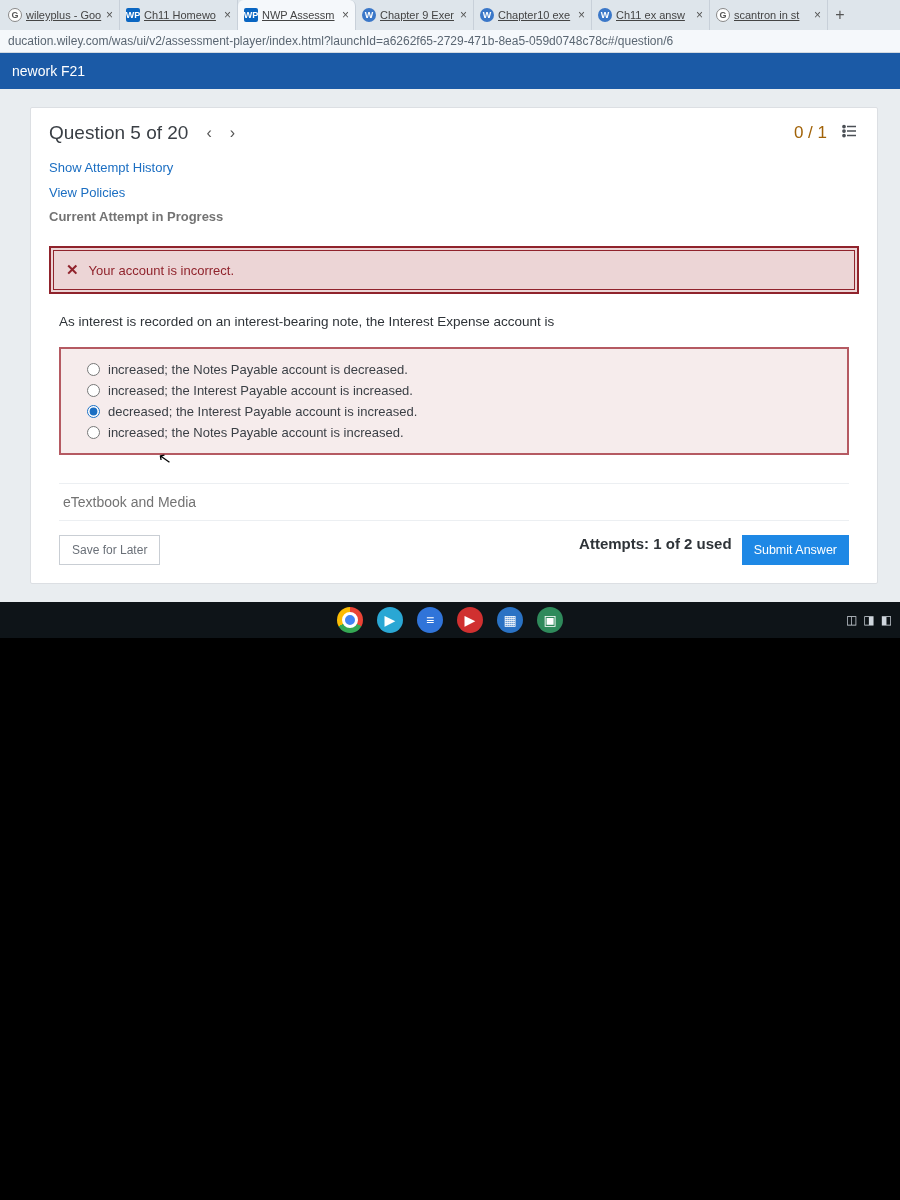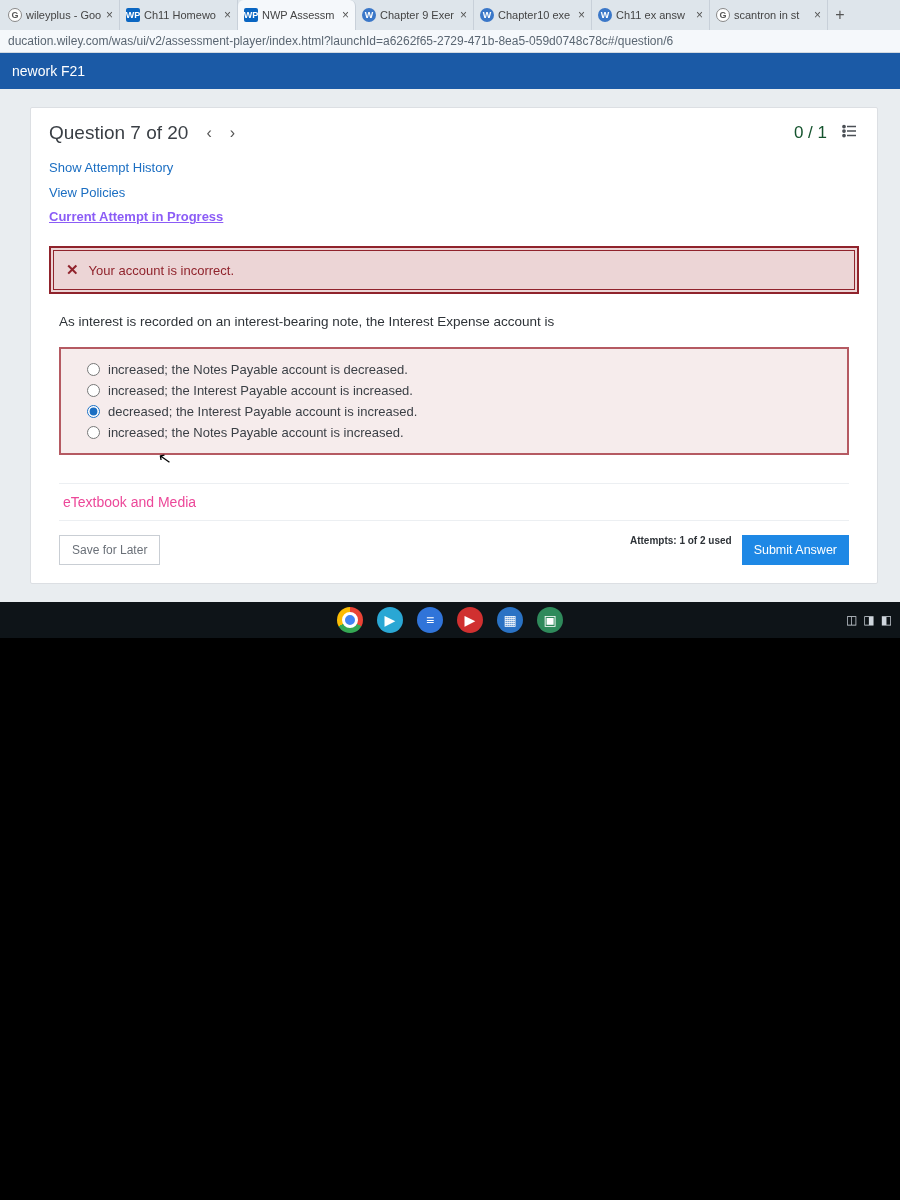--- a/index.html
+++ b/index.html
@@ -36,20 +36,21 @@
   }
   .tab.active {
     background: #f5f8fb;
     border-radius: 6px 6px 0 0;
   }
   .tab-label {
     white-space: nowrap;
     overflow: hidden;
     text-overflow: clip;
     flex: 1;
+    text-decoration: underline;
   }
   .tab-close { color:#555; font-size:12px; }
   .favicon {
     width:14px; height:14px; border-radius:50%;
     display:inline-flex; align-items:center; justify-content:center;
     font-size:9px; font-weight:bold; color:#fff;
     flex-shrink:0;
   }
   .fav-g { border:1px solid #888; color:#555; background:#fff; }
   .fav-wp { background:#0a66c2; border-radius:2px; }
@@ -95,35 +96,35 @@
     margin-left:18px;
     display:flex;
     gap:18px;
     color:#555;
     font-size:16px;
   }
   .nav-arrows span { cursor:pointer; }
   .score {
     margin-left:auto;
     font-size:17px;
-    color:#14532d;
+    color:#a16207;
   }
   .menu-icon {
     margin-left:14px;
     cursor:pointer;
     color:#4a4f55;
   }
   .menu-icon svg { width:18px; height:18px; stroke:#4a4f55; }
   .links {
     padding:2px 18px 8px 18px;
     font-size:13px;
     line-height:1.9;
   }
   .link { color:#1b6ec2; cursor:pointer; }
-  .status { color:#8b5cf6; font-weight:bold;text-decoration:underline; }
+  .status { color:#737373; font-weight:bold; }
   
   .banner-wrap { padding:8px 18px; }
   .banner {
     border:2px solid #90232c;
     background:#ecd5d6;
     padding:2px;
   }
   .banner-inner {
     border:1px solid #90232c;
     padding:10px 12px;
@@ -150,42 +151,42 @@
     font-size:13px;
     color:#3a3f45;
   }
   .opt input { accent-color:#1b6ec2; cursor:pointer; }
   
   .foot {
     padding:10px 28px 18px 28px;
   }
   .etext {
     font-size:14px;
-    color:#ec4899;
+    color:#737373;
     padding:10px 4px;
     border-top:1px solid #eceff2;
     border-bottom:1px solid #eceff2;
     cursor:pointer;
   }
   .actions {
     display:flex;
     align-items:flex-start;
     margin-top:14px;
   }
   .save-btn {
     border:1px solid #c9ced4;
     background:#fff;
     color:#6a7078;
     padding:7px 12px;
     font-size:12px;
     cursor:pointer;
   }
   .attempts {
     margin-left:auto;
-    font-size:10px;
+    font-size:15px;
     color:#2e3338;
     font-weight:bold;
     margin-right:10px;
   }
   .submit-btn {
     background:#1e88e5;
     color:#fff;
     border:none;
     padding:8px 12px;
     font-size:12.5px;
@@ -275,21 +276,21 @@
 </div>
 
 <div class="app-band">
   <span>nework F21</span>
 </div>
 
 <div class="content-wrap">
   <div class="card">
 
     <div class="q-head">
-      <span class="q-title">Question 7 of 20</span>
+      <span class="q-title">Question 5 of 20</span>
       <div class="nav-arrows">
         <span>‹</span>
         <span>›</span>
       </div>
       <span class="score">0 / 1</span>
       <span class="menu-icon">
         <svg viewBox="0 0 24 24" fill="none" stroke-width="2">
           <circle cx="4" cy="6" r="1.5" fill="#4a4f55"></circle>
               <line x1="8" y1="6" x2="20" y2="6"></line>
           <circle cx="4" cy="12" r="1.5" fill="#4a4f55"></circle>

